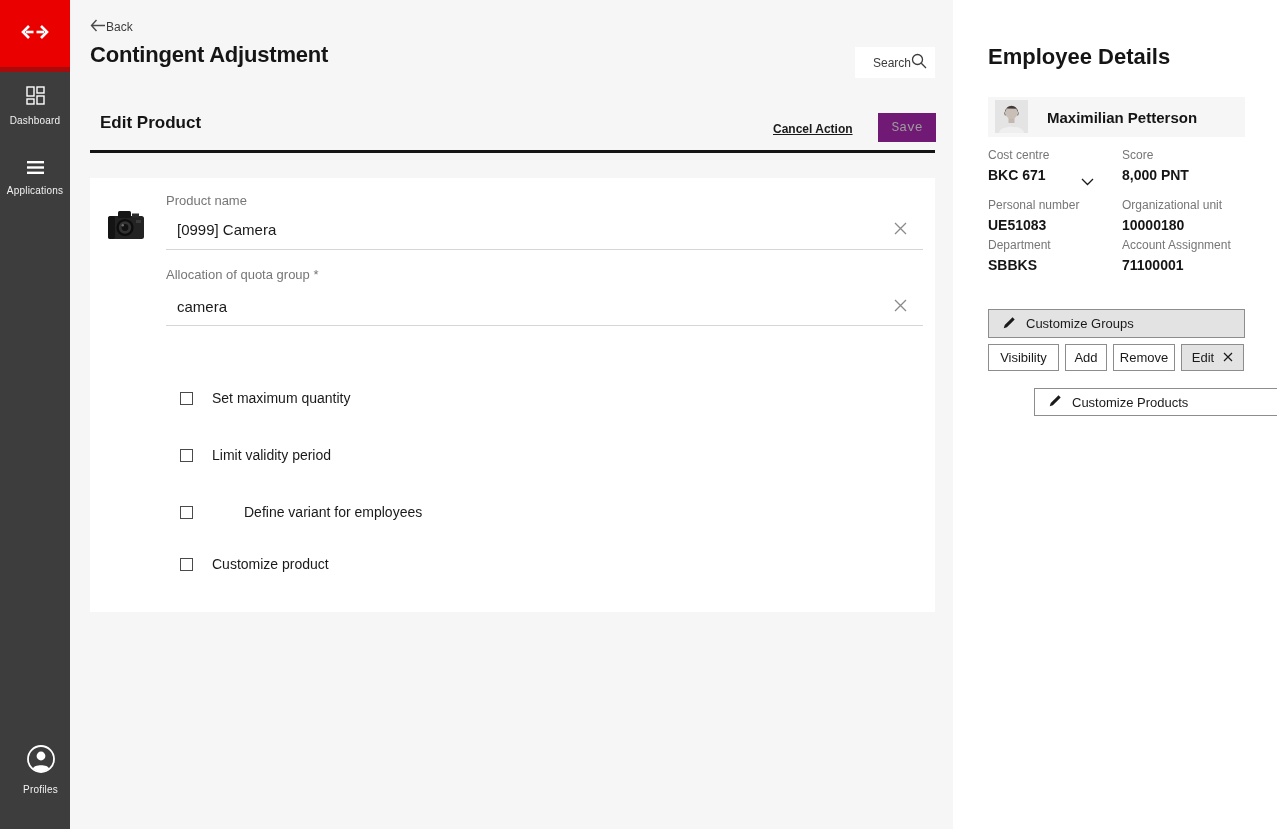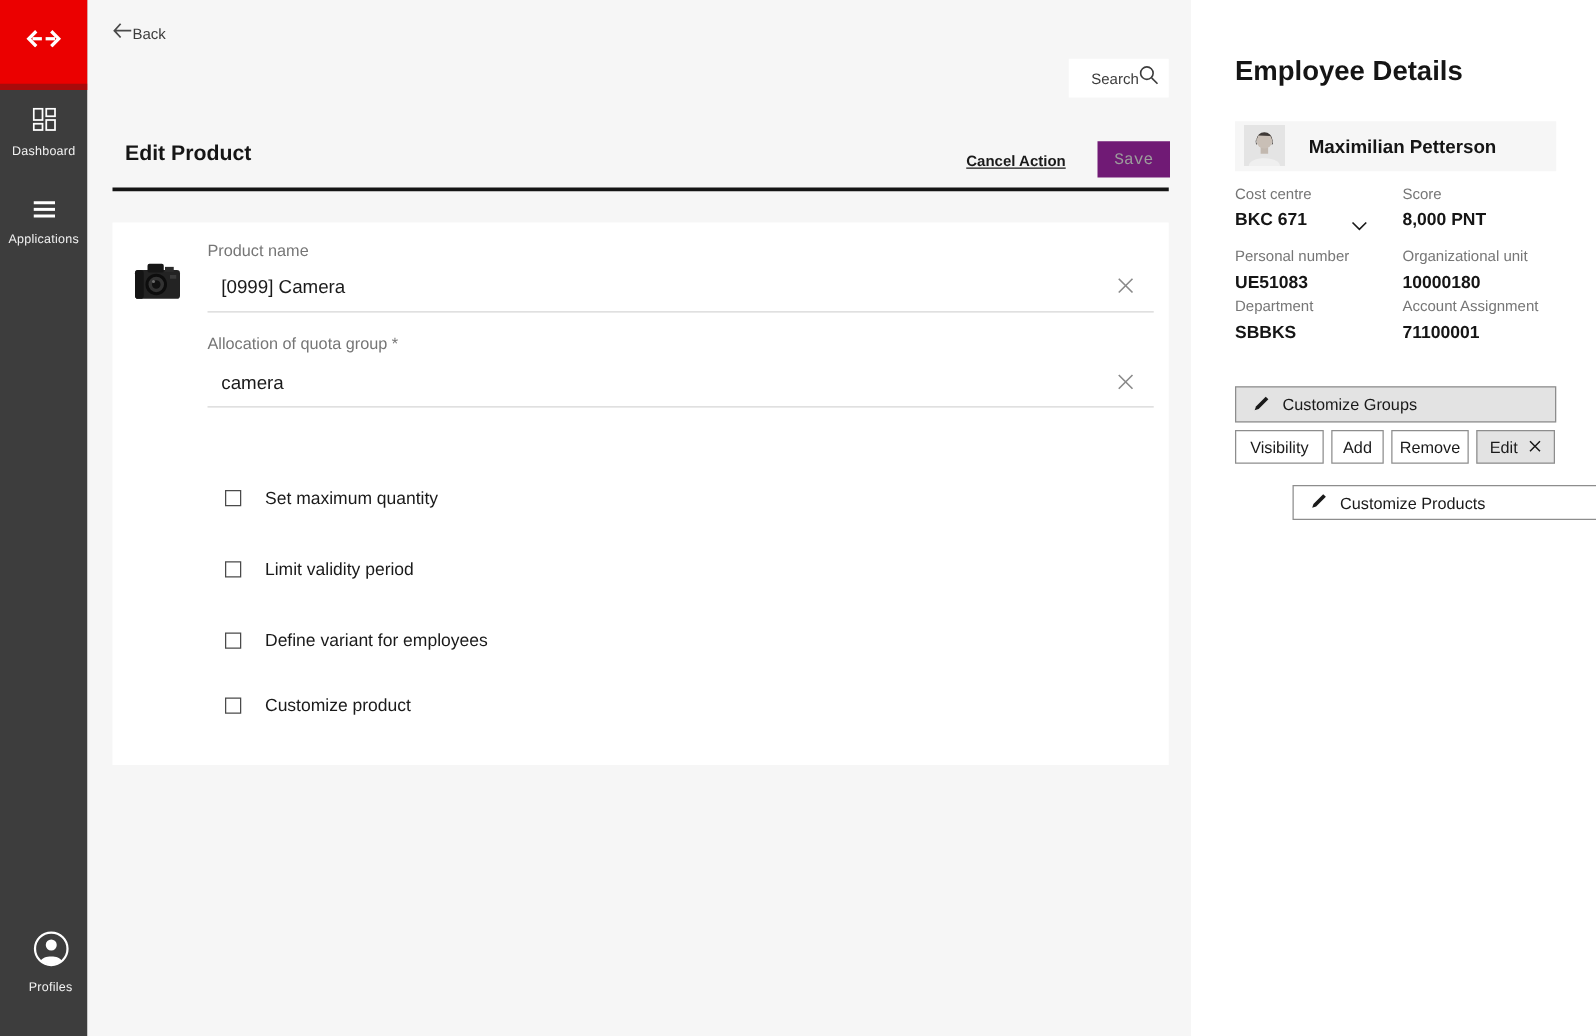--- a/index.html
+++ b/index.html
@@ -35,21 +35,21 @@
   .field-label { position:absolute; left:76px; font-size:13px; color:#767676; }
   .field-value { position:absolute; left:87px; font-size:15px; color:#1a1a1a; }
   .lbl1 { top:15px; } .val1 { top:43px; }
   .lbl2 { top:89px; } .val2 { top:120px; }
   .clear-x { position:absolute; width:20px; height:20px; display:flex; align-items:center; justify-content:center; cursor:pointer; }
   .clr1 { left:800px; top:40px; } .clr2 { left:800px; top:117px; }
   .field-line { position:absolute; left:76px; width:757px; height:1px; background:#d6d6d6; }
   .line1 { top:71px; } .line2 { top:147px; }
 
   .check-row { position:absolute; left:90px; display:flex; align-items:center; height:16px; }
-  .cr1 { top:212px; } .cr2 { top:269px; } .cr3 { top:326px; } .cr4 { top:378px; }
+  .cr1 { top:212px; } .cr2 { top:269px; } .cr3 { top:326px;gap:32px; } .cr4 { top:378px; }
   .checkbox { width:13px; height:13px; border:1px solid #4a4a4a; background:#fff; cursor:pointer; flex:none; }
   .check-label { margin-left:19px; font-size:14px; color:#1a1a1a; }
 
   
   .right-panel { position:absolute; left:953px; top:0; width:324px; height:829px; background:#ffffff; }
   .panel-title { position:absolute; left:35px; top:44px; font-size:22px; font-weight:bold; color:#151515; }
   .name-card { position:absolute; left:35px; top:97px; width:257px; height:40px; background:#f6f6f6; }
   .avatar { position:absolute; left:7px; top:3px; width:33px; height:33px; overflow:hidden; }
   .employee-name { position:absolute; left:59px; top:12px; font-size:15px; font-weight:bold; color:#151515; }
 
@@ -123,20 +123,21 @@
 
   <div class="back-row">
     <span>
       <svg width="16" height="13" viewBox="0 0 16 13">
         <path d="M6.5 1 L1.5 6.5 L6.5 12 M1.5 6.5 H15" stroke="#4a4a4a" stroke-width="1.4" fill="none"></path>
       </svg>
     </span>
     <span class="back-label">Back</span>
   </div>
 
+  <div class="page-title">Contingent Adjustment</div>
 
   <div class="search-box">
     <input type="text" placeholder="Search" style="">
     <span>
       <svg width="16" height="16" viewBox="0 0 16 16">
         <circle cx="6.5" cy="6.5" r="5" fill="none" stroke="#3c3c3c" stroke-width="1.3"></circle>
         <path d="M10.3 10.3 L15 15" stroke="#3c3c3c" stroke-width="1.3"></path>
       </svg>
     </span>
   </div>

